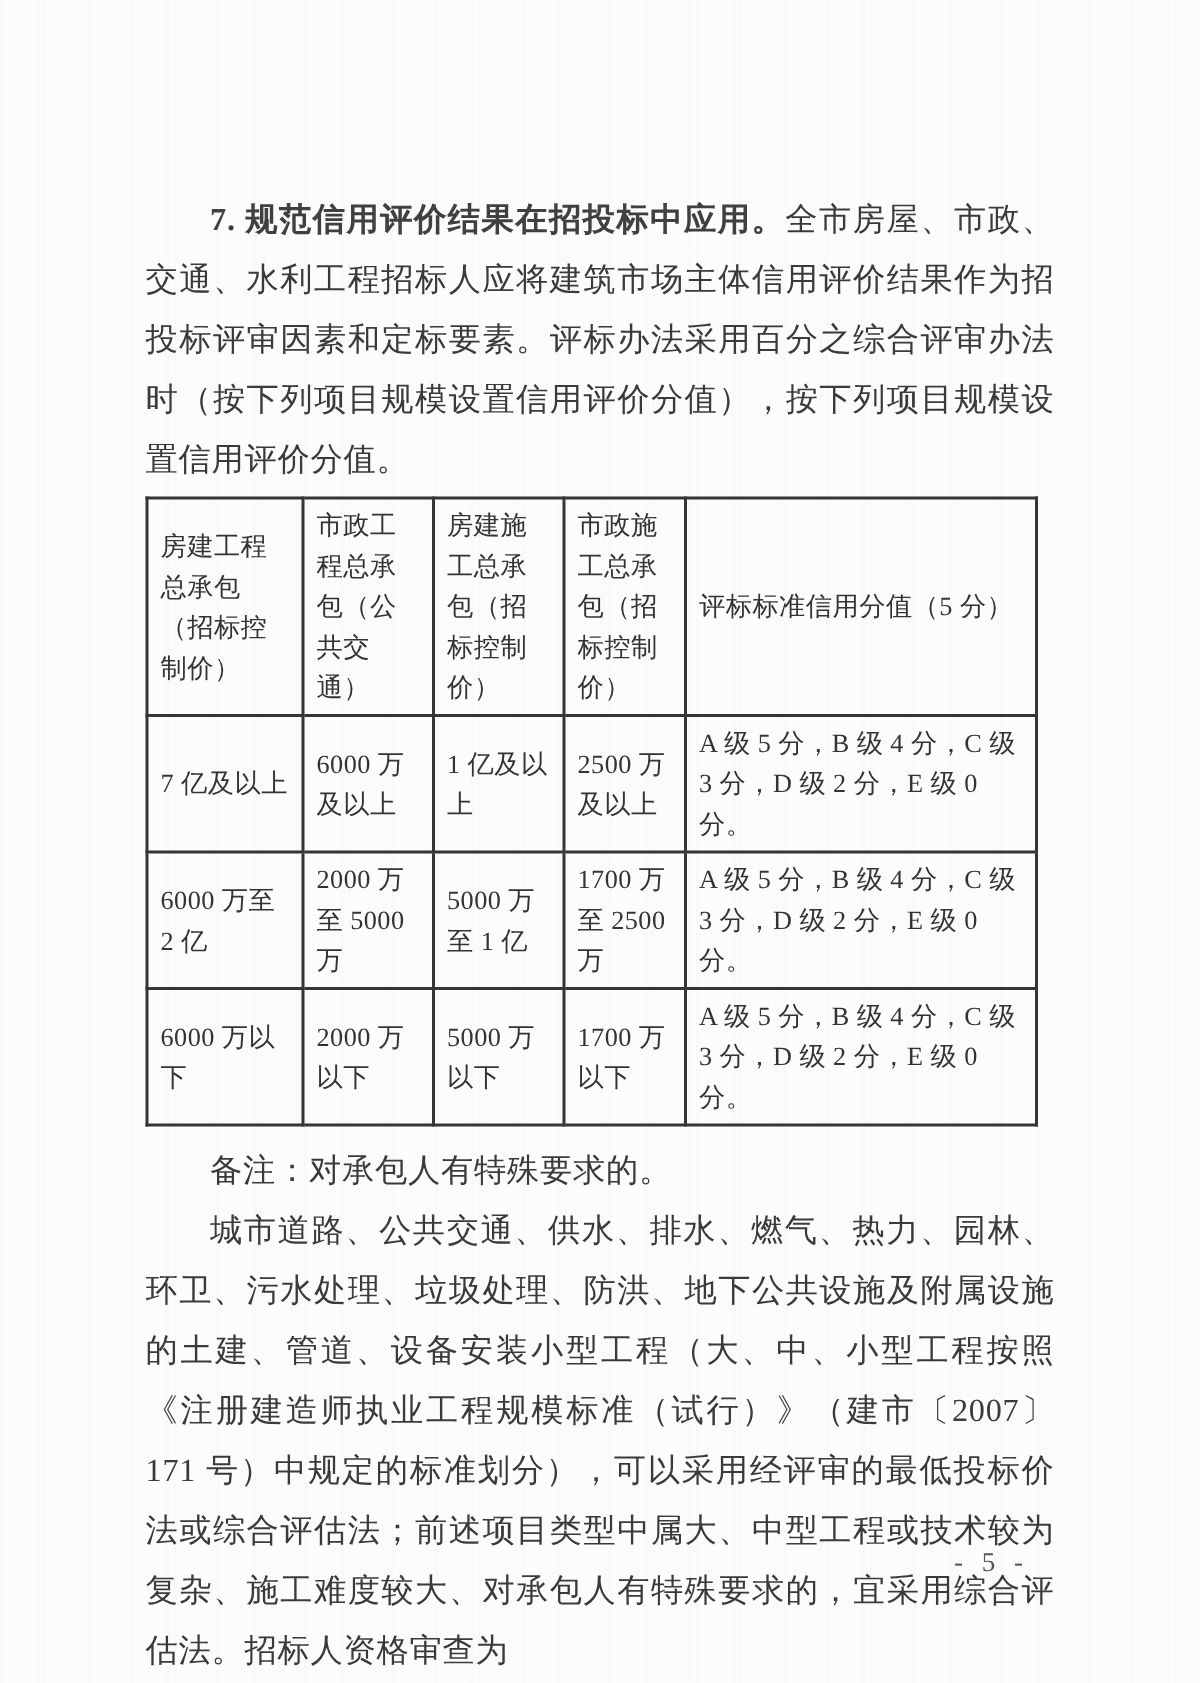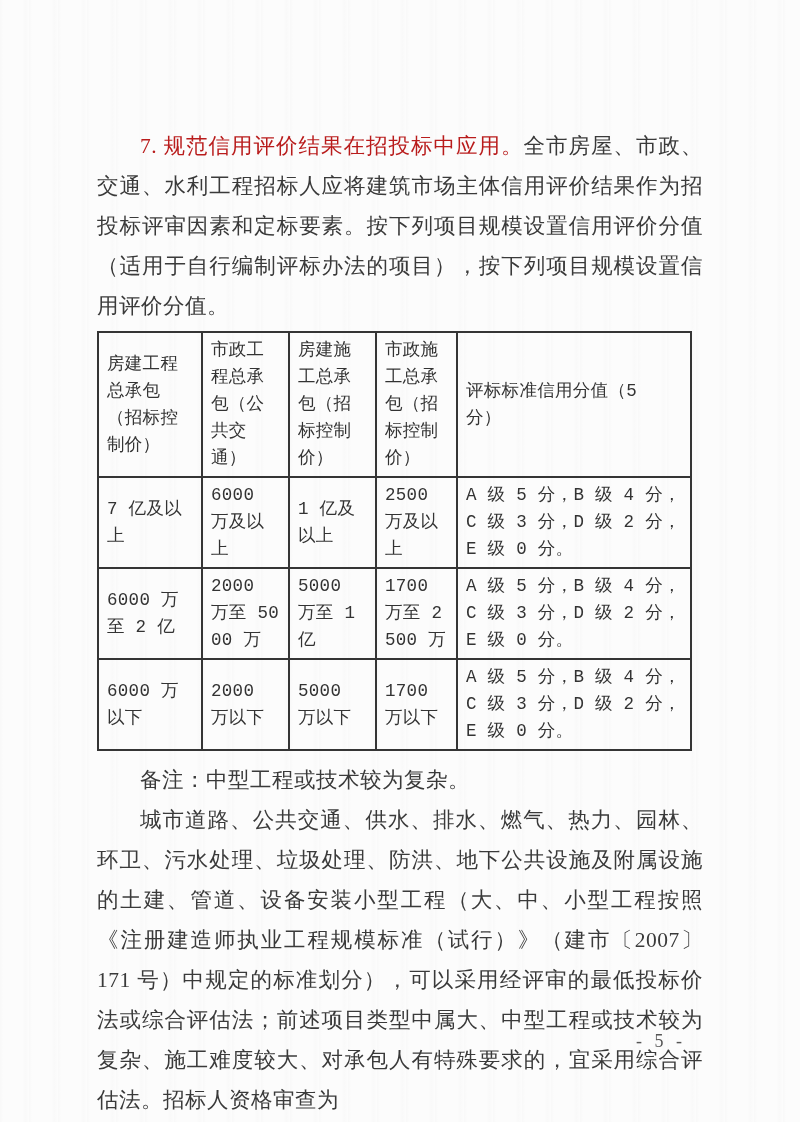--- a/index.html
+++ b/index.html
@@ -33,30 +33,29 @@
   .para {
     margin: 0;
     font-size: 21.5px;
     line-height: 40px;
     letter-spacing: 0.5px;
     text-align: justify;
     text-indent: 2em;
     color: #3a3a3a;
   }
   .para .lead {
-    font-weight: 400;
-    color: #b91c1c;
+    font-weight: 700;
+    color: #404040;
   }
   table.doc-table {
     border-collapse: collapse;
     table-layout: fixed;
     width: 593px;
     margin-top: 5px;
     border: 2px solid #353535;
-    font-family: Liberation Mono, monospace;
   }
   .doc-table th, .doc-table td {
     border: 2px solid #353535;
     font-weight: normal;
     text-align: left;
     vertical-align: middle;
     font-size: 17.5px;
     line-height: 27px;
     letter-spacing: 0.3px;
     padding: 4px 8px;
@@ -83,21 +82,21 @@
     letter-spacing: 4px;
     color: #555555;
     font-family: "Liberation Serif", "DejaVu Serif", serif;
   }
 </style>
 </head>
 <body>
 
 <div class="content">
 
-  <p class="para"><span class="lead">7. 规范信用评价结果在招投标中应用。</span><span>全市房屋、市政、交通、水利工程招标人应将建筑市场主体信用评价结果作为招投标评审因素和定标要素。按下列项目规模设置信用评价分值（适用于自行编制评标办法的项目），按下列项目规模设置信用评价分值。</span></p>
+  <p class="para"><span class="lead">7. 规范信用评价结果在招投标中应用。</span><span>全市房屋、市政、交通、水利工程招标人应将建筑市场主体信用评价结果作为招投标评审因素和定标要素。评标办法采用百分之综合评审办法时（按下列项目规模设置信用评价分值），按下列项目规模设置信用评价分值。</span></p>
 
   <table class="doc-table">
     <colgroup>
       <col style="width:104px">
       <col style="width:87px">
       <col style="width:87px">
       <col style="width:81px">
       <col style="width:234px">
     </colgroup>
     <tbody>
@@ -125,19 +124,19 @@
       <tr>
         <td>6000 万以下</td>
         <td>2000 万以下</td>
         <td>5000 万以下</td>
         <td>1700 万以下</td>
         <td>A 级 5 分，B 级 4 分，C 级 3 分，D 级 2 分，E 级 0 分。</td>
       </tr>
     </tbody>
   </table>
 
-  <p class="note">备注：中型工程或技术较为复杂。</p>
+  <p class="note">备注：对承包人有特殊要求的。</p>
 
   <p class="para para-scope">城市道路、公共交通、供水、排水、燃气、热力、园林、环卫、污水处理、垃圾处理、防洪、地下公共设施及附属设施的土建、管道、设备安装小型工程（大、中、小型工程按照《注册建造师执业工程规模标准（试行）》（建市〔2007〕171 号）中规定的标准划分），可以采用经评审的最低投标价法或综合评估法；前述项目类型中属大、中型工程或技术较为复杂、施工难度较大、对承包人有特殊要求的，宜采用综合评估法。招标人资格审查为</p>
 
 </div>
 
 <div class="page-number">- 5 -</div>
 
 </body></html>

